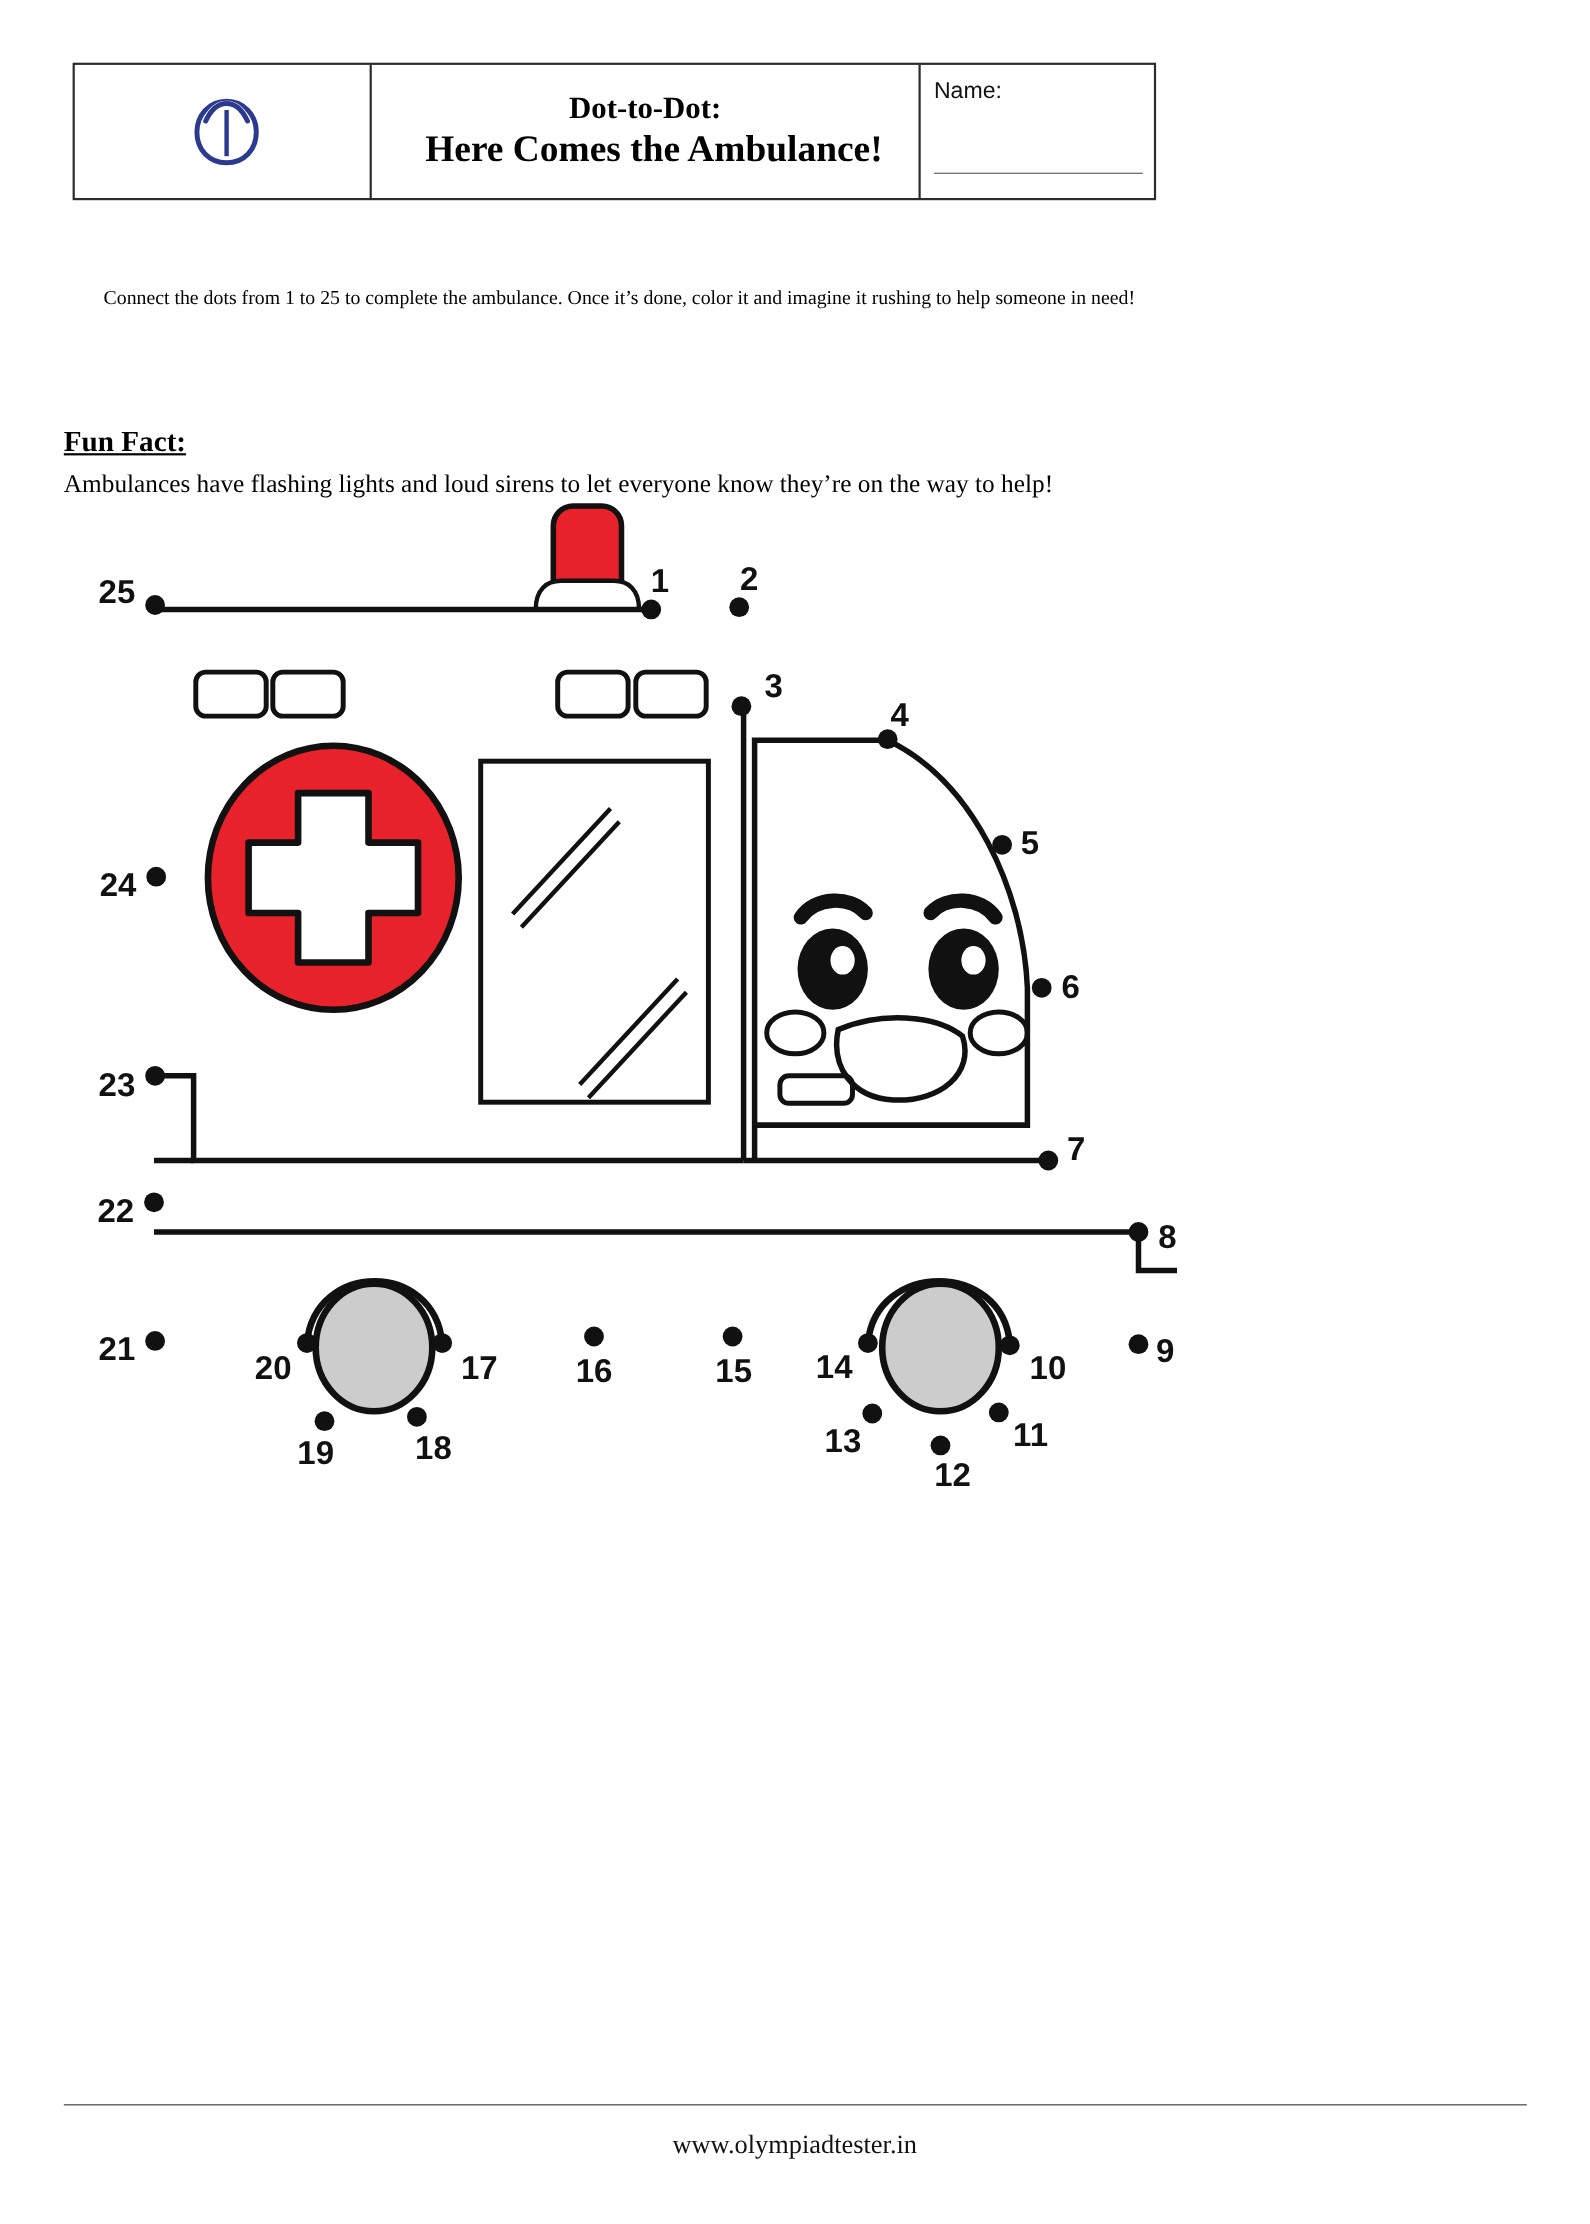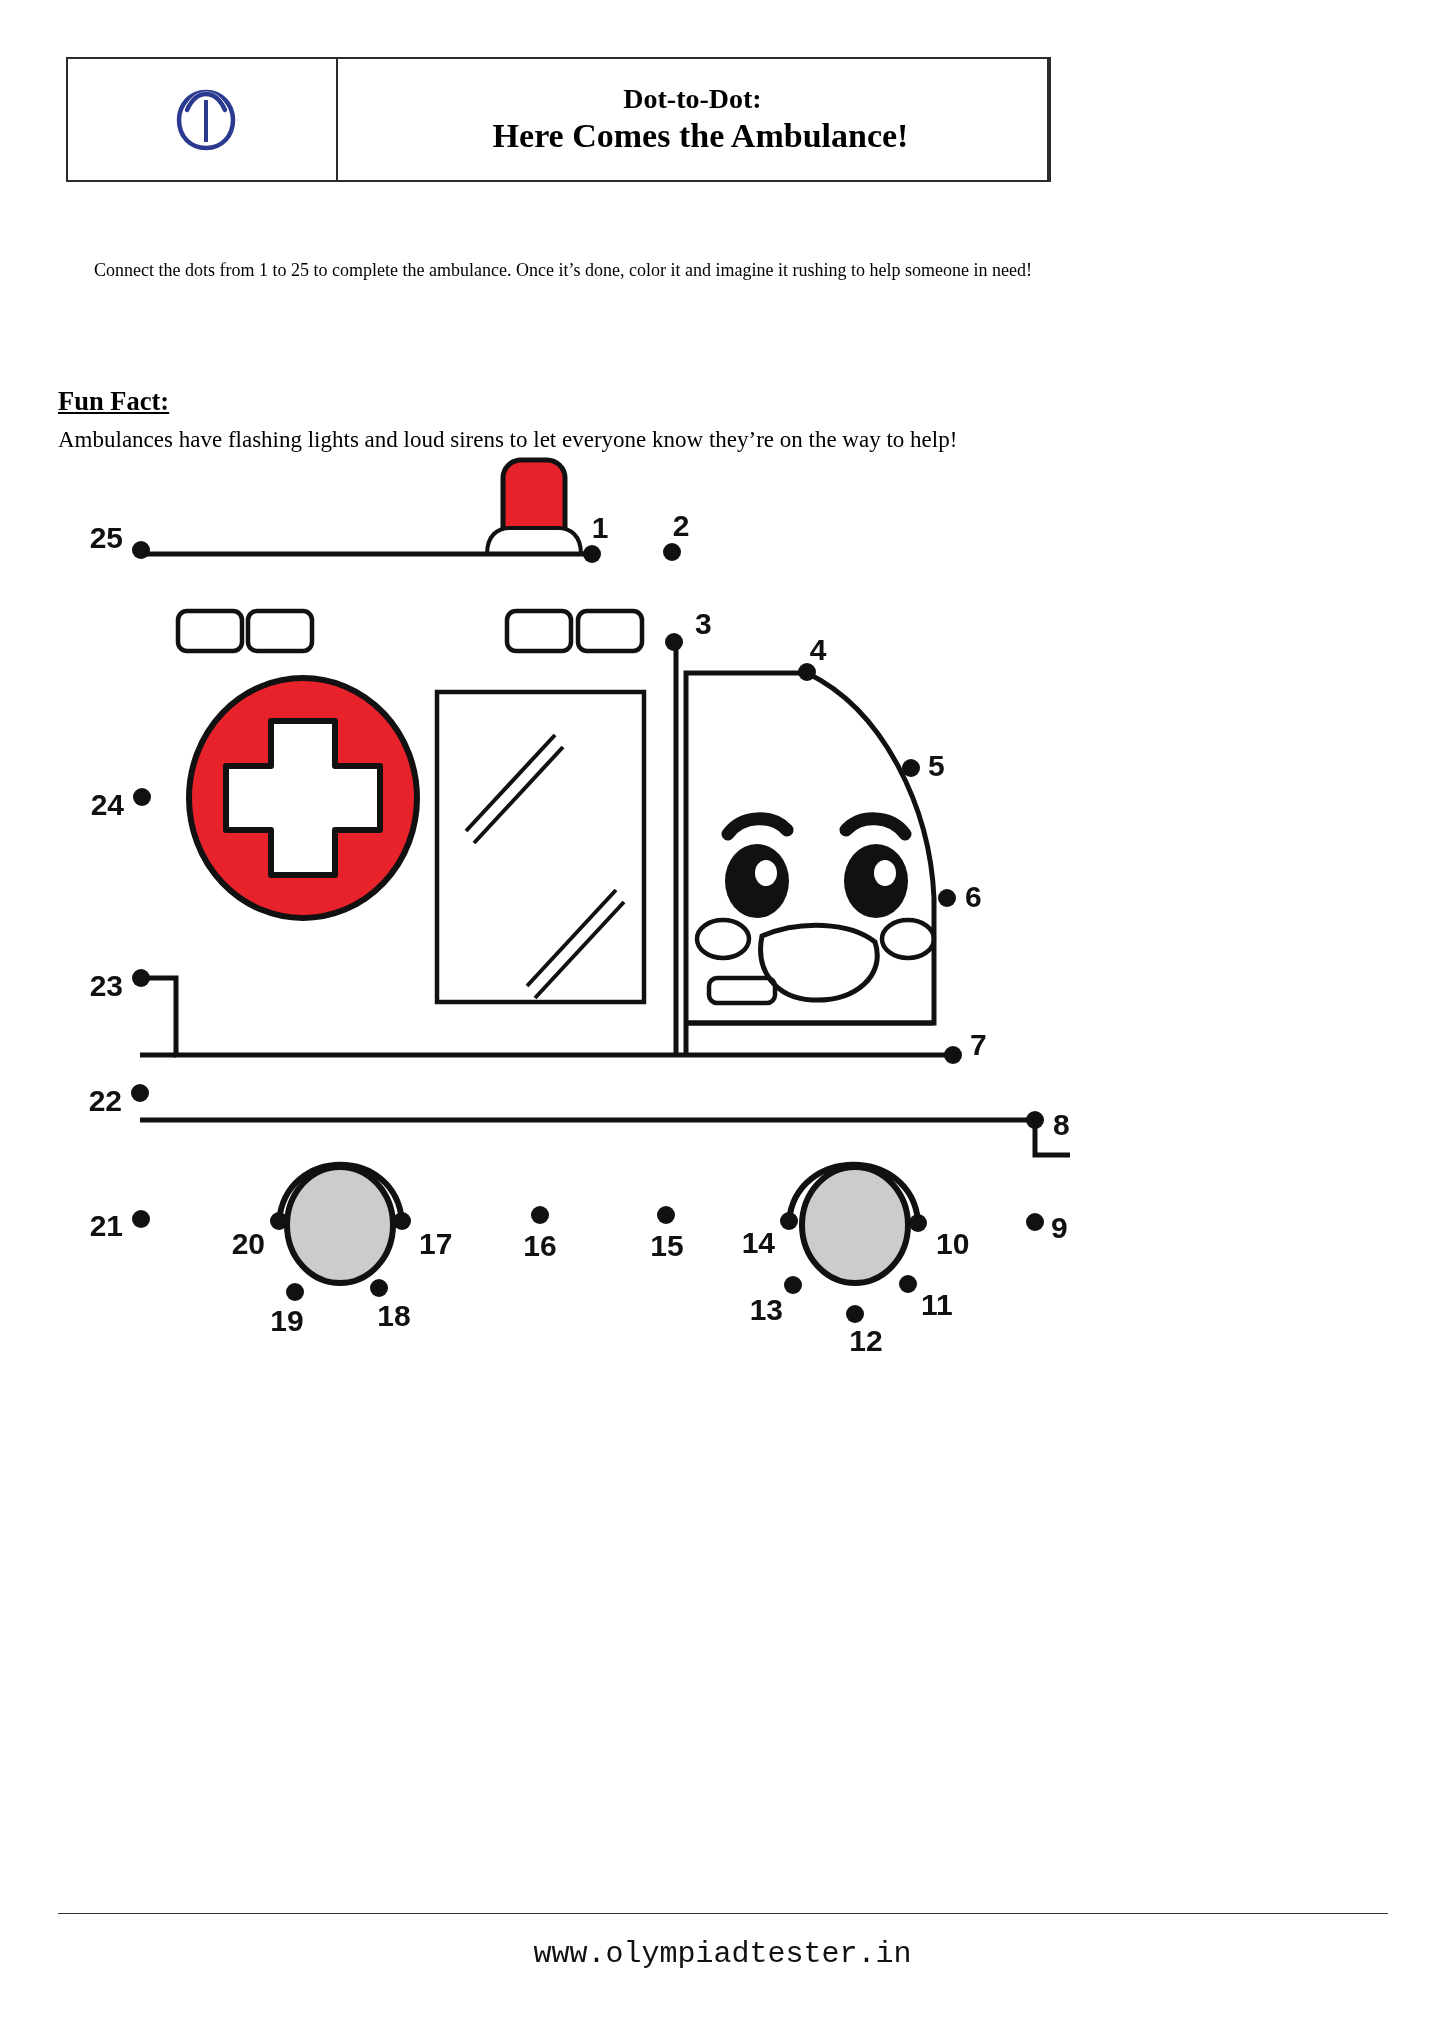--- a/index.html
+++ b/index.html
@@ -171,22 +171,22 @@
     width: 1330px;
     border-top: 1.5px solid #333;
     height: 0;
   }
   .footer-url {
     position: absolute;
     left: 0;
     top: 1937px;
     width: 1445px;
     text-align: center;
-    font-family: Liberation Mono, monospace;
-    font-size: 30px;
+    font-family: Liberation Serif, serif;
+    font-size: 24px;
     color: #111;
   }
 </style>
 </head>
 <body>
 
 <div class="header-table">
 
   <div class="hdr-cell-logo">
     <div class="logo-wrap">
@@ -197,20 +197,24 @@
         <rect x="29" y="14" width="4" height="42" fill="#2b3a8f"></rect>
       </svg>
     </div>
   </div>
 
   <div class="hdr-cell-title">
     <div class="title-line1">Dot-to-Dot:</div>
     <div class="title-line2">Here Comes the Ambulance!</div>
   </div>
 
+  <div class="hdr-cell-name">
+    <span class="name-label">Name:</span>
+    <div class="name-rule"></div>
+  </div>
 </div>
 
 <div class="instructions">Connect the dots from 1 to 25 to complete the ambulance. Once it’s done, color it and imagine it rushing to help someone in need!</div>
 <div class="funfact-head">Fun Fact:</div>
 <div class="funfact-body">Ambulances have flashing lights and loud sirens to let everyone know they’re on the way to help!</div>
 
 <div class="puzzle">
 <svg width="1445" height="1000" viewBox="0 0 1445 1000" xmlns="http://www.w3.org/2000/svg">
 
   <g>

